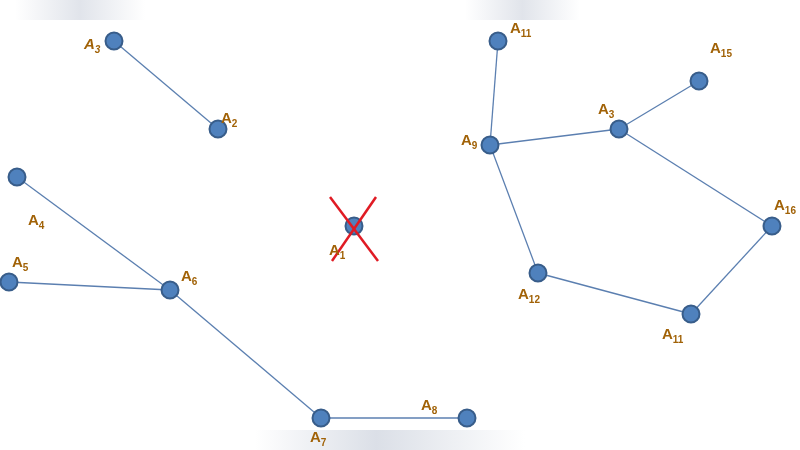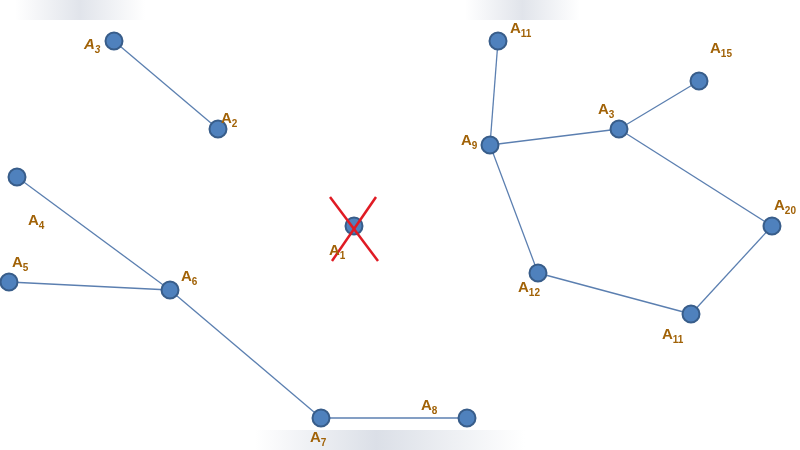--- a/index.html
+++ b/index.html
@@ -61,17 +61,17 @@
     <div class="label" style="left: 221px; top: 110px;"><span>A</span><sub>2</sub></div>
     <div class="label" style="left: 84px; top: 36px; font-style: italic;"><span>A</span><sub>3</sub></div>
     <div class="label" style="left: 28px; top: 164px; margin-top: 48px;"><span>A</span><sub>4</sub></div>
     <div class="label" style="left: 12px; top: 254px;"><span>A</span><sub>5</sub></div>
     <div class="label" style="left: 181px; top: 268px;"><span>A</span><sub>6</sub></div>
     <div class="label" style="left: 310px; top: 390px; margin-top: 39px;"><span>A</span><sub>7</sub></div>
     <div class="label" style="left: 421px; top: 397px;"><span>A</span><sub>8</sub></div>
     <div class="label" style="left: 461px; top: 132px; text-align: center;"><span>A</span><sub>9</sub></div>
     <div class="label" style="left: 598px; top: 101px;"><span>A</span><sub>3</sub></div>
     <div class="label" style="left: 510px; top: 20px;"><span>A</span><sub>11</sub></div>
-    <div class="label" style="left: 518px; top: 279px;"><span>A</span><sub>12</sub></div>
+    <div class="label" style="left: 518px; top: 286px;"><span>A</span><sub>12</sub></div>
     <div class="label" style="left: 662px; top: 326px;"><span>A</span><sub>11</sub></div>
-    <div class="label" style="left: 774px; top: 197px;"><span>A</span><sub>20</sub></div>
+    <div class="label" style="left: 774px; top: 197px;"><span>A</span><sub>16</sub></div>
     <div class="label" style="left: 710px; top: 40px;"><span>A</span><sub>15</sub></div>
   </div>
 
 </body></html>

